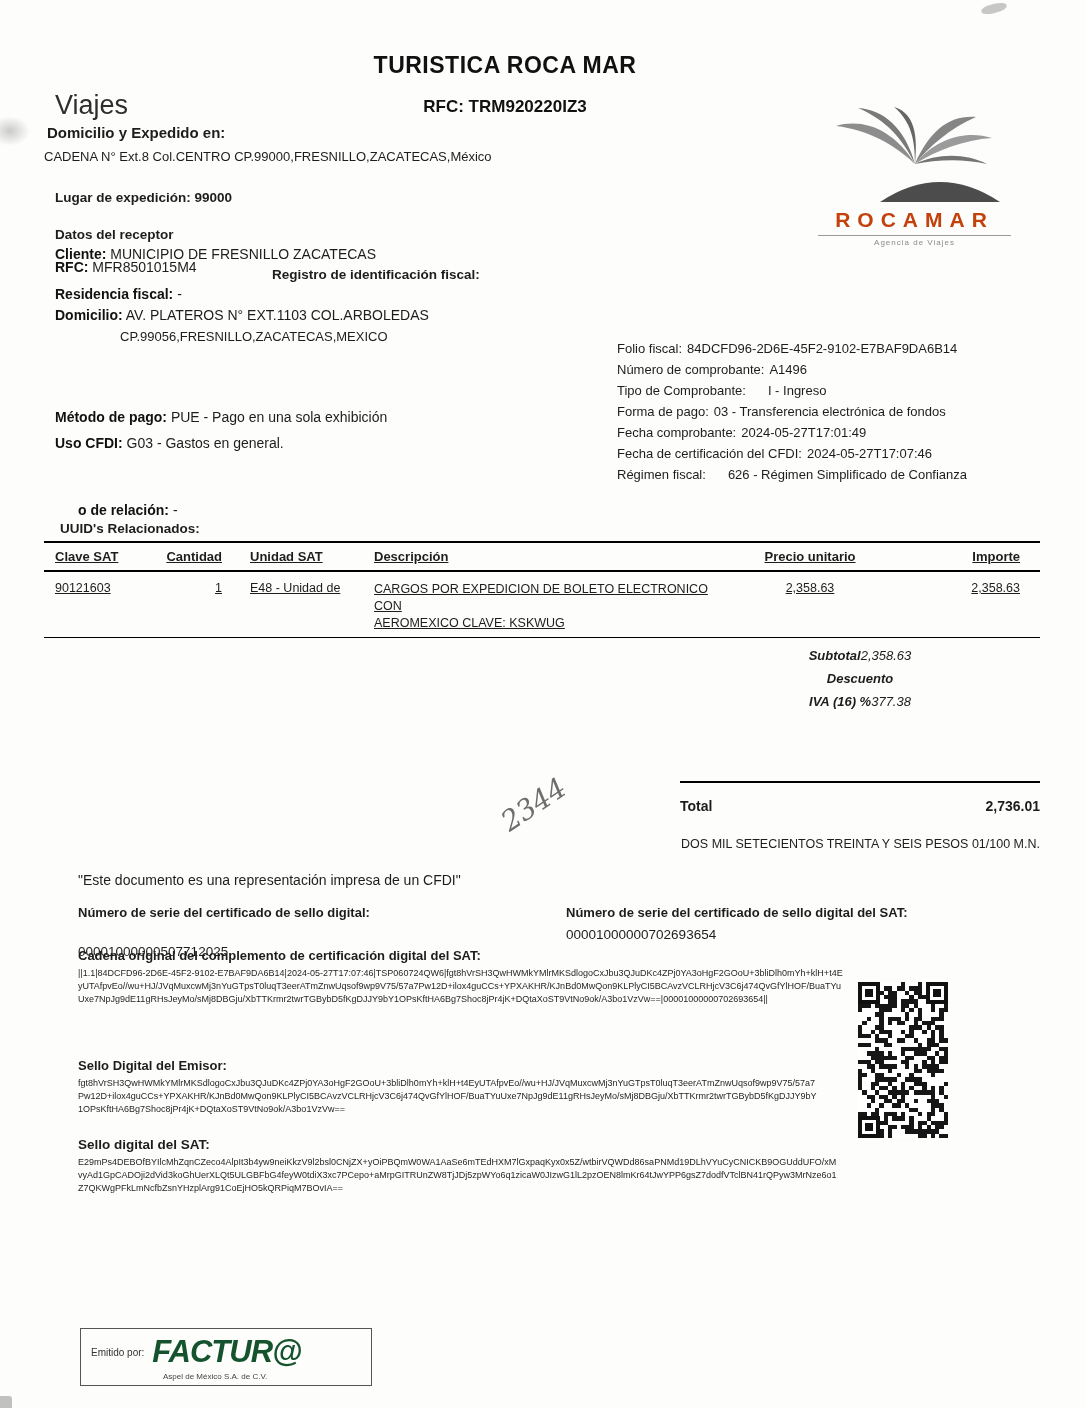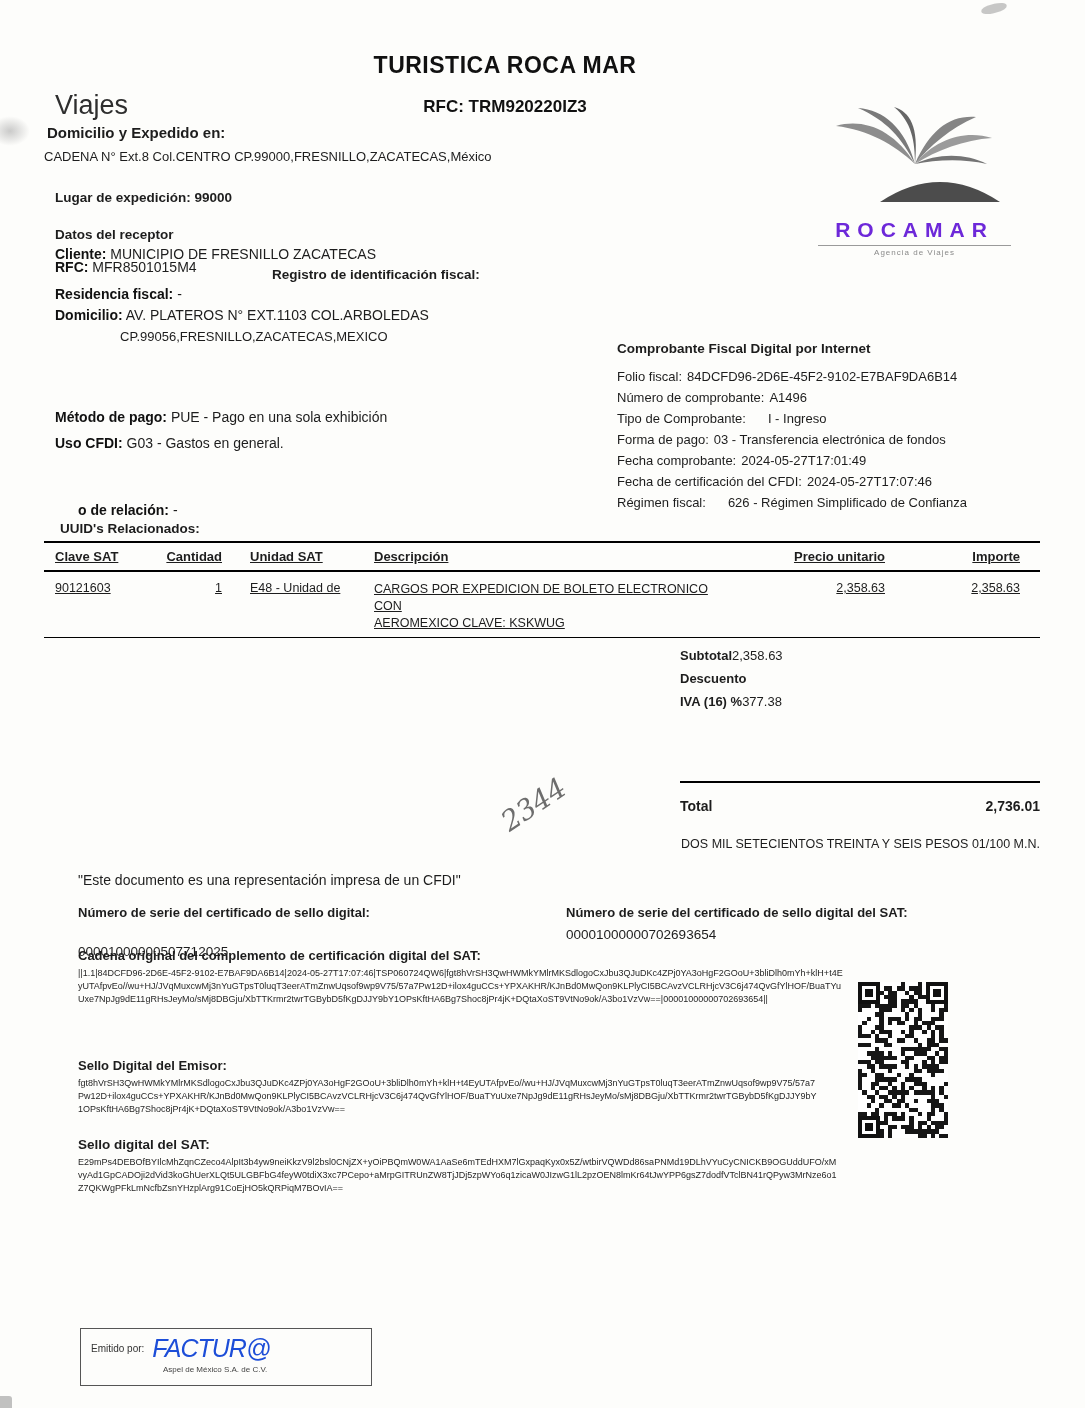--- a/index.html
+++ b/index.html
@@ -21,48 +21,48 @@
   .line13{font-size:14px;}
   .cliente{left:55px;top:246px;}
   .rfc-receptor{left:55px;top:259px;}
   .registro{left:272px;top:267px;font-size:13.5px;font-weight:bold;}
   .residencia{left:55px;top:286px;}
   .dom-receptor{left:55px;top:307px;}
   .dom-receptor2{left:120px;top:329px;font-size:13px;}
   
   .logo{left:812px;top:106px;width:205px;text-align:center;}
   .logo svg{display:block;margin:0 auto;}
-  .brand{font-size:21px;font-weight:600;letter-spacing:7px;color:#6d28d9;margin-top:16px;}
+  .brand{font-size:21px;font-weight:600;letter-spacing:7px;color:#c2410c;margin-top:6px;}
   .brand-rule{height:1px;background:#9a9a9a;margin:3px 6px 2px;}
   .tagline{font-size:8px;color:#8a8a8a;letter-spacing:1px;}
   
   .cfdi-block{left:617px;top:338px;width:440px;font-size:13px;line-height:21px;}
   .cfdi-title{font-size:13.5px;font-weight:bold;margin-bottom:7px;}
   .cfdi-row span+span{margin-left:5px;}
   .cfdi-row .g{margin-left:22px;}
   .metodo{left:55px;top:409px;}
   .uso{left:55px;top:435px;}
   .relacion{left:78px;top:502px;}
   .uuids{left:60px;top:521px;font-size:13.5px;font-weight:bold;}
   
   .items{left:44px;top:541px;width:996px;text-decoration:underline;}
   .thead{display:flex;border-top:2px solid #000;border-bottom:2px solid #000;
     font-weight:bold;font-size:13px;align-items:center;height:27px;}
   .tbody{display:flex;font-size:12.5px;padding-top:9px;min-height:56px;border-bottom:1.5px solid #000;}
   .c1{width:106px;padding-left:11px;box-sizing:border-box;}
   .c2{width:100px;text-align:right;padding-right:28px;box-sizing:border-box;}
   .c3{width:124px;}
   .c4{flex:1;padding-right:10px;}
-  .c5{width:150px;text-align:right;}
+  .c5{width:150px;text-align:center;}
   .c6{width:135px;text-align:right;}
   .csp{width:20px;}
   .desc-line{display:block;line-height:17px;}
   
   .totals{left:680px;top:644px;width:360px;font-size:13px;}
-  .trow{display:flex;justify-content:flex-start;line-height:23px;}
+  .trow{display:flex;justify-content:center;line-height:23px;font-style:italic;}
   .trow .tl{font-weight:bold;}
   .total-rule{left:680px;top:781px;width:360px;border-top:2px solid #000;height:0;}
   .total-row{left:680px;top:798px;width:360px;display:flex;justify-content:space-between;
     font-size:14px;font-weight:bold;}
   .total-words{left:440px;top:837px;width:600px;text-align:right;font-size:12.5px;}
   .handwriting{left:498px;top:788px;font-family:"DejaVu Serif",serif;font-style:italic;
     font-size:28px;color:#555;transform:rotate(-34deg);opacity:.85;}
   
   .quote{left:78px;top:872px;font-size:14px;}
   .lbl{font-size:13px;font-weight:bold;}
@@ -83,21 +83,21 @@
   .qr-cells i{display:block;}
   .qr-cells i.m{background:#161616;}
   .finder{position:absolute;width:14px;height:14px;border:4px solid #111;background:#fff;}
   .finder::after{content:"";position:absolute;inset:3px;background:#111;}
   .f-tl{top:0;left:0;} .f-tr{top:0;right:0;} .f-bl{bottom:0;left:0;}
   
   .emitter{left:80px;top:1328px;width:292px;height:58px;border:1.5px solid #555;
     box-sizing:border-box;padding:5px 10px;}
   .emitter-row{display:flex;align-items:center;gap:8px;}
   .emitido-lbl{font-size:10px;color:#333;}
-  .factur-brand{font-size:25px;font-weight:400;font-style:italic;letter-spacing:-1px;color:#1d4ed8;}
+  .factur-brand{font-size:31px;font-weight:700;font-style:italic;letter-spacing:-1px;color:#14532d;}
   .aspel{font-size:8px;color:#444;margin:2px 0 0 72px;}
   
   .art1{top:4px;right:78px;width:26px;height:9px;background:#9a9a9a;opacity:.55;border-radius:45%;transform:rotate(-14deg);}
   .art2{top:116px;left:-10px;width:40px;height:30px;background:radial-gradient(#a8a8a8,transparent 70%);opacity:.6;}
   .art3{bottom:-4px;left:-4px;width:16px;height:16px;background:#777;opacity:.45;border-radius:3px;}
 </style>
 </head>
 <body>
 
 <div class="page">
@@ -158,21 +158,20 @@
     <span class="b">Uso CFDI:</span>
     <span>G03 - Gastos en general.</span>
   </div>
   <div class="abs relacion line13">
     <span class="b">o de relación:</span>
     <span>-</span>
   </div>
   <div class="abs uuids">UUID's Relacionados:</div>
 
   <div class="abs cfdi-block">
-    <div class="cfdi-title">Comprobante Fiscal Digital por Internet</div>
     <div class="cfdi-row">
       <span>Folio fiscal:</span><span>84DCFD96-2D6E-45F2-9102-E7BAF9DA6B14</span>
     </div>
     <div class="cfdi-row">
       <span>Número de comprobante:</span><span>A1496</span>
     </div>
     <div class="cfdi-row">
       <span>Tipo de Comprobante:</span><span class="g">I - Ingreso</span>
     </div>
     <div class="cfdi-row">

